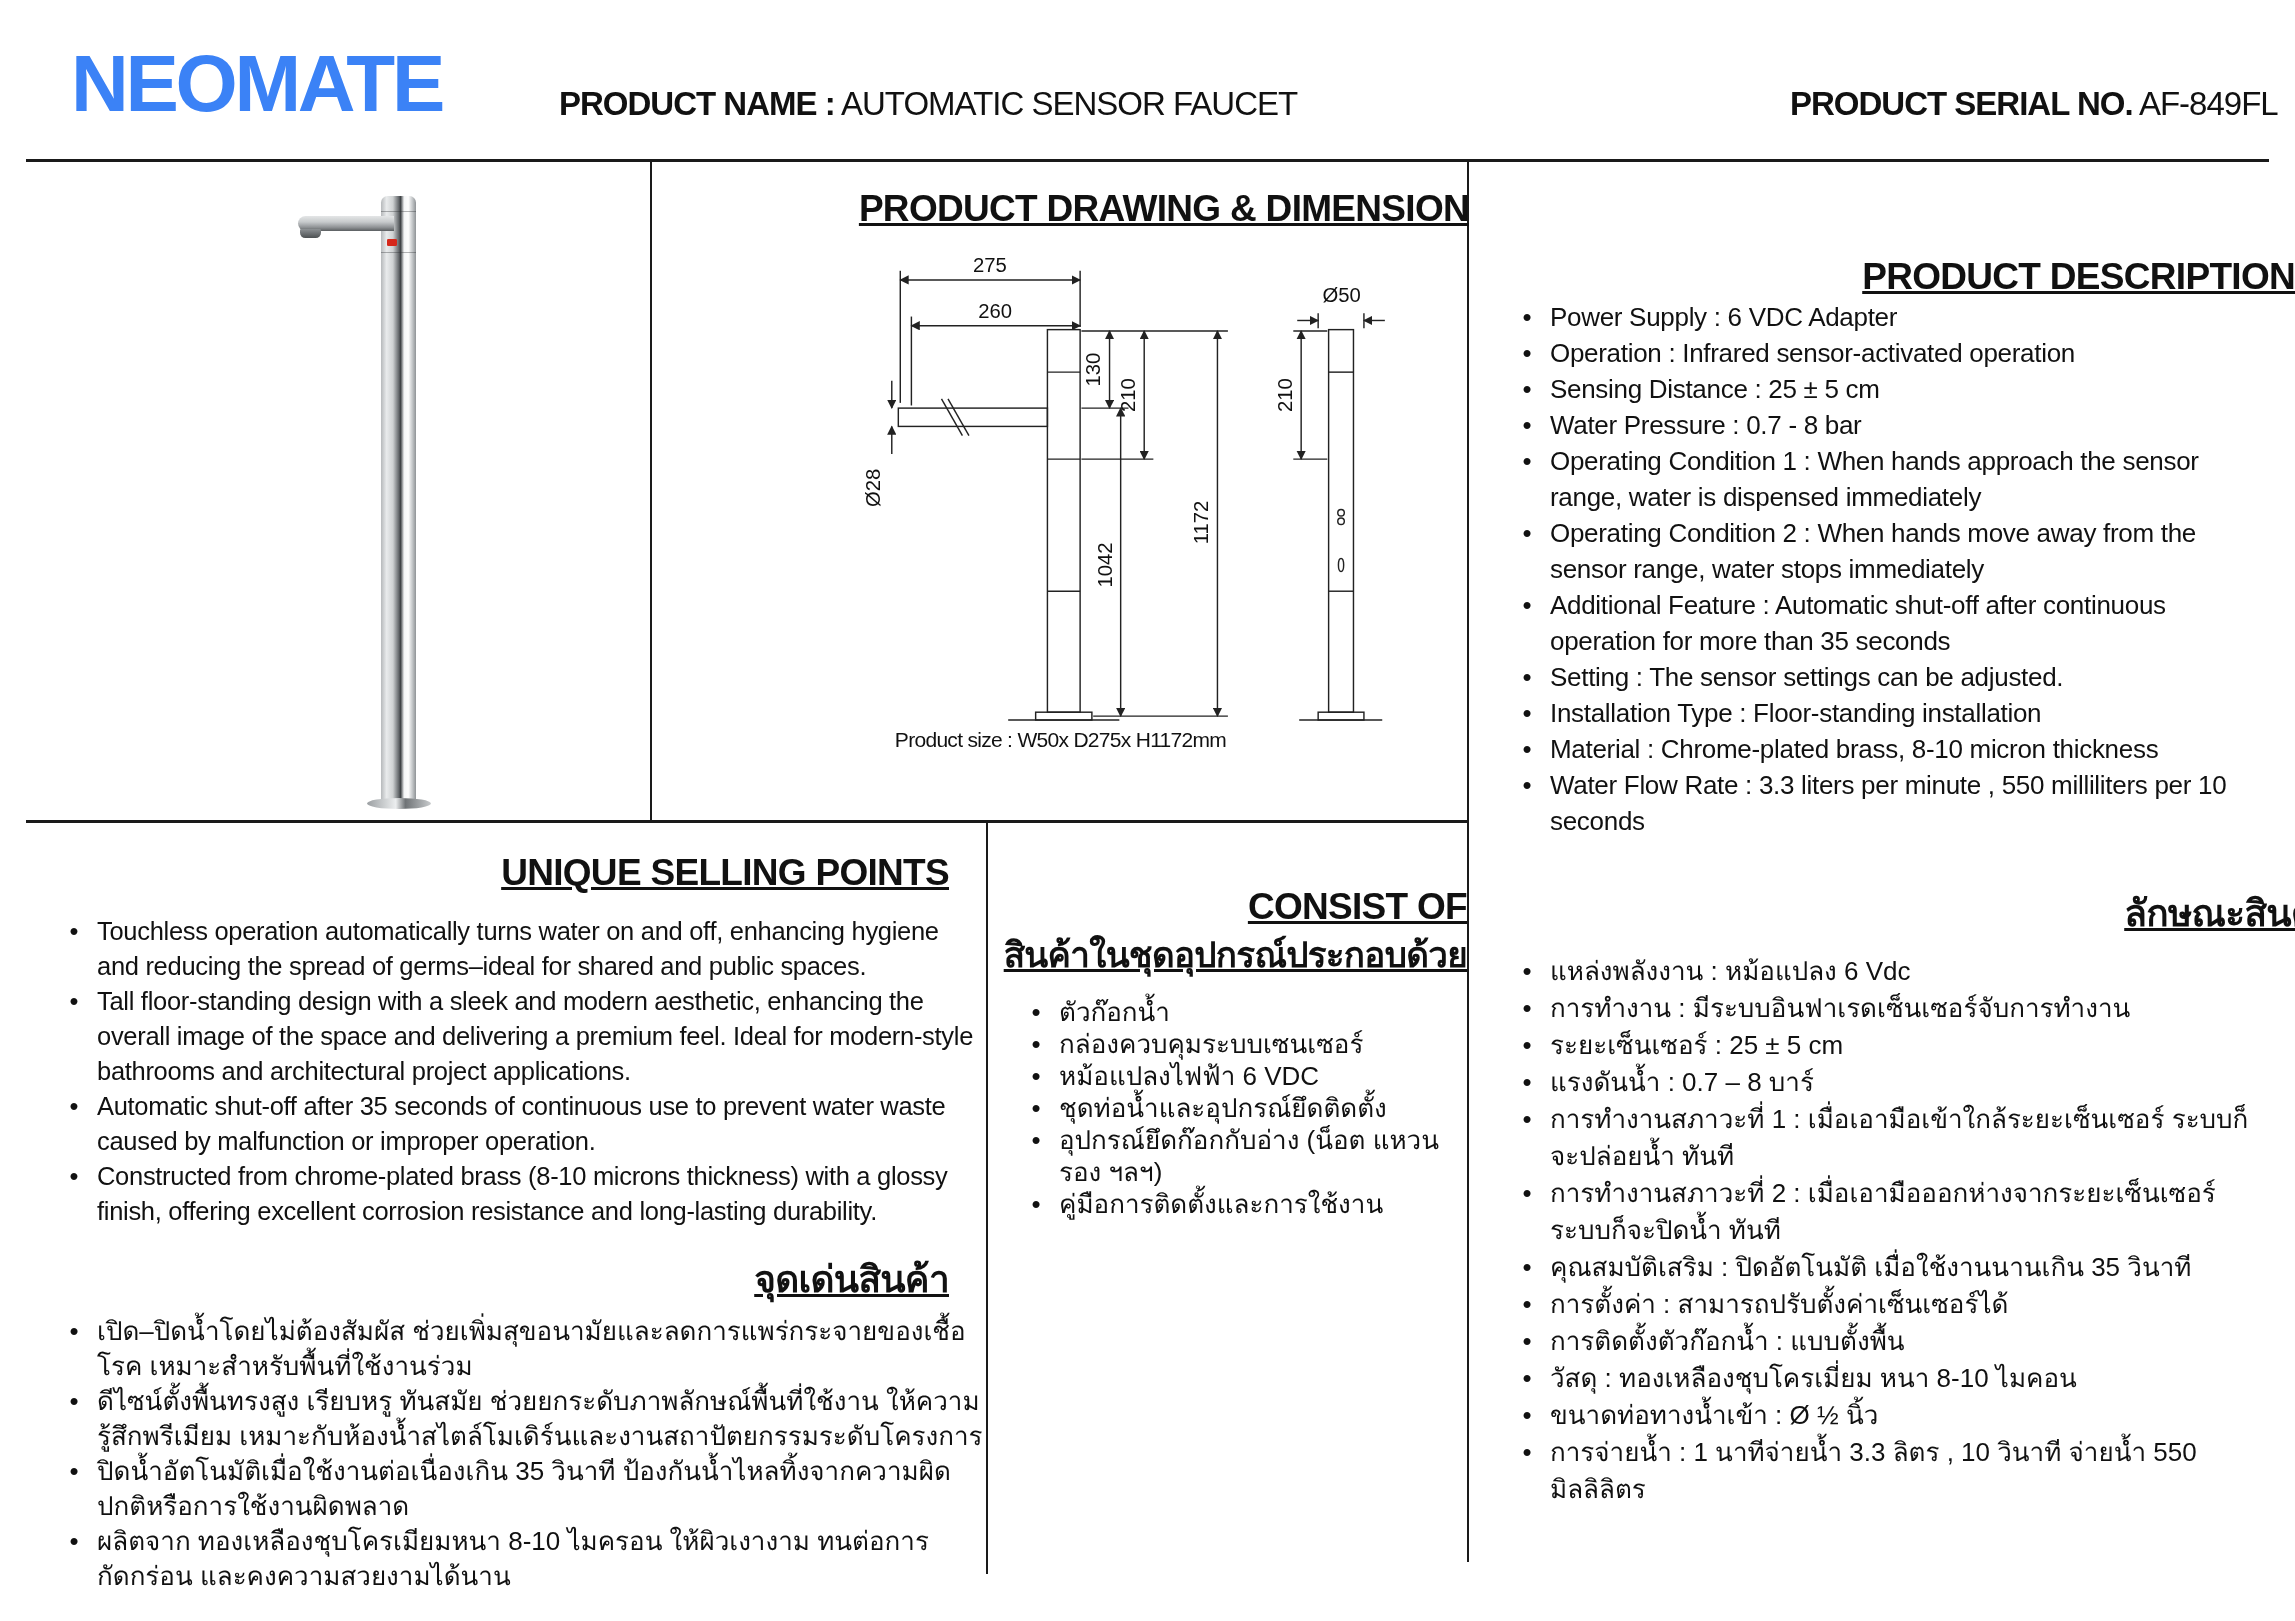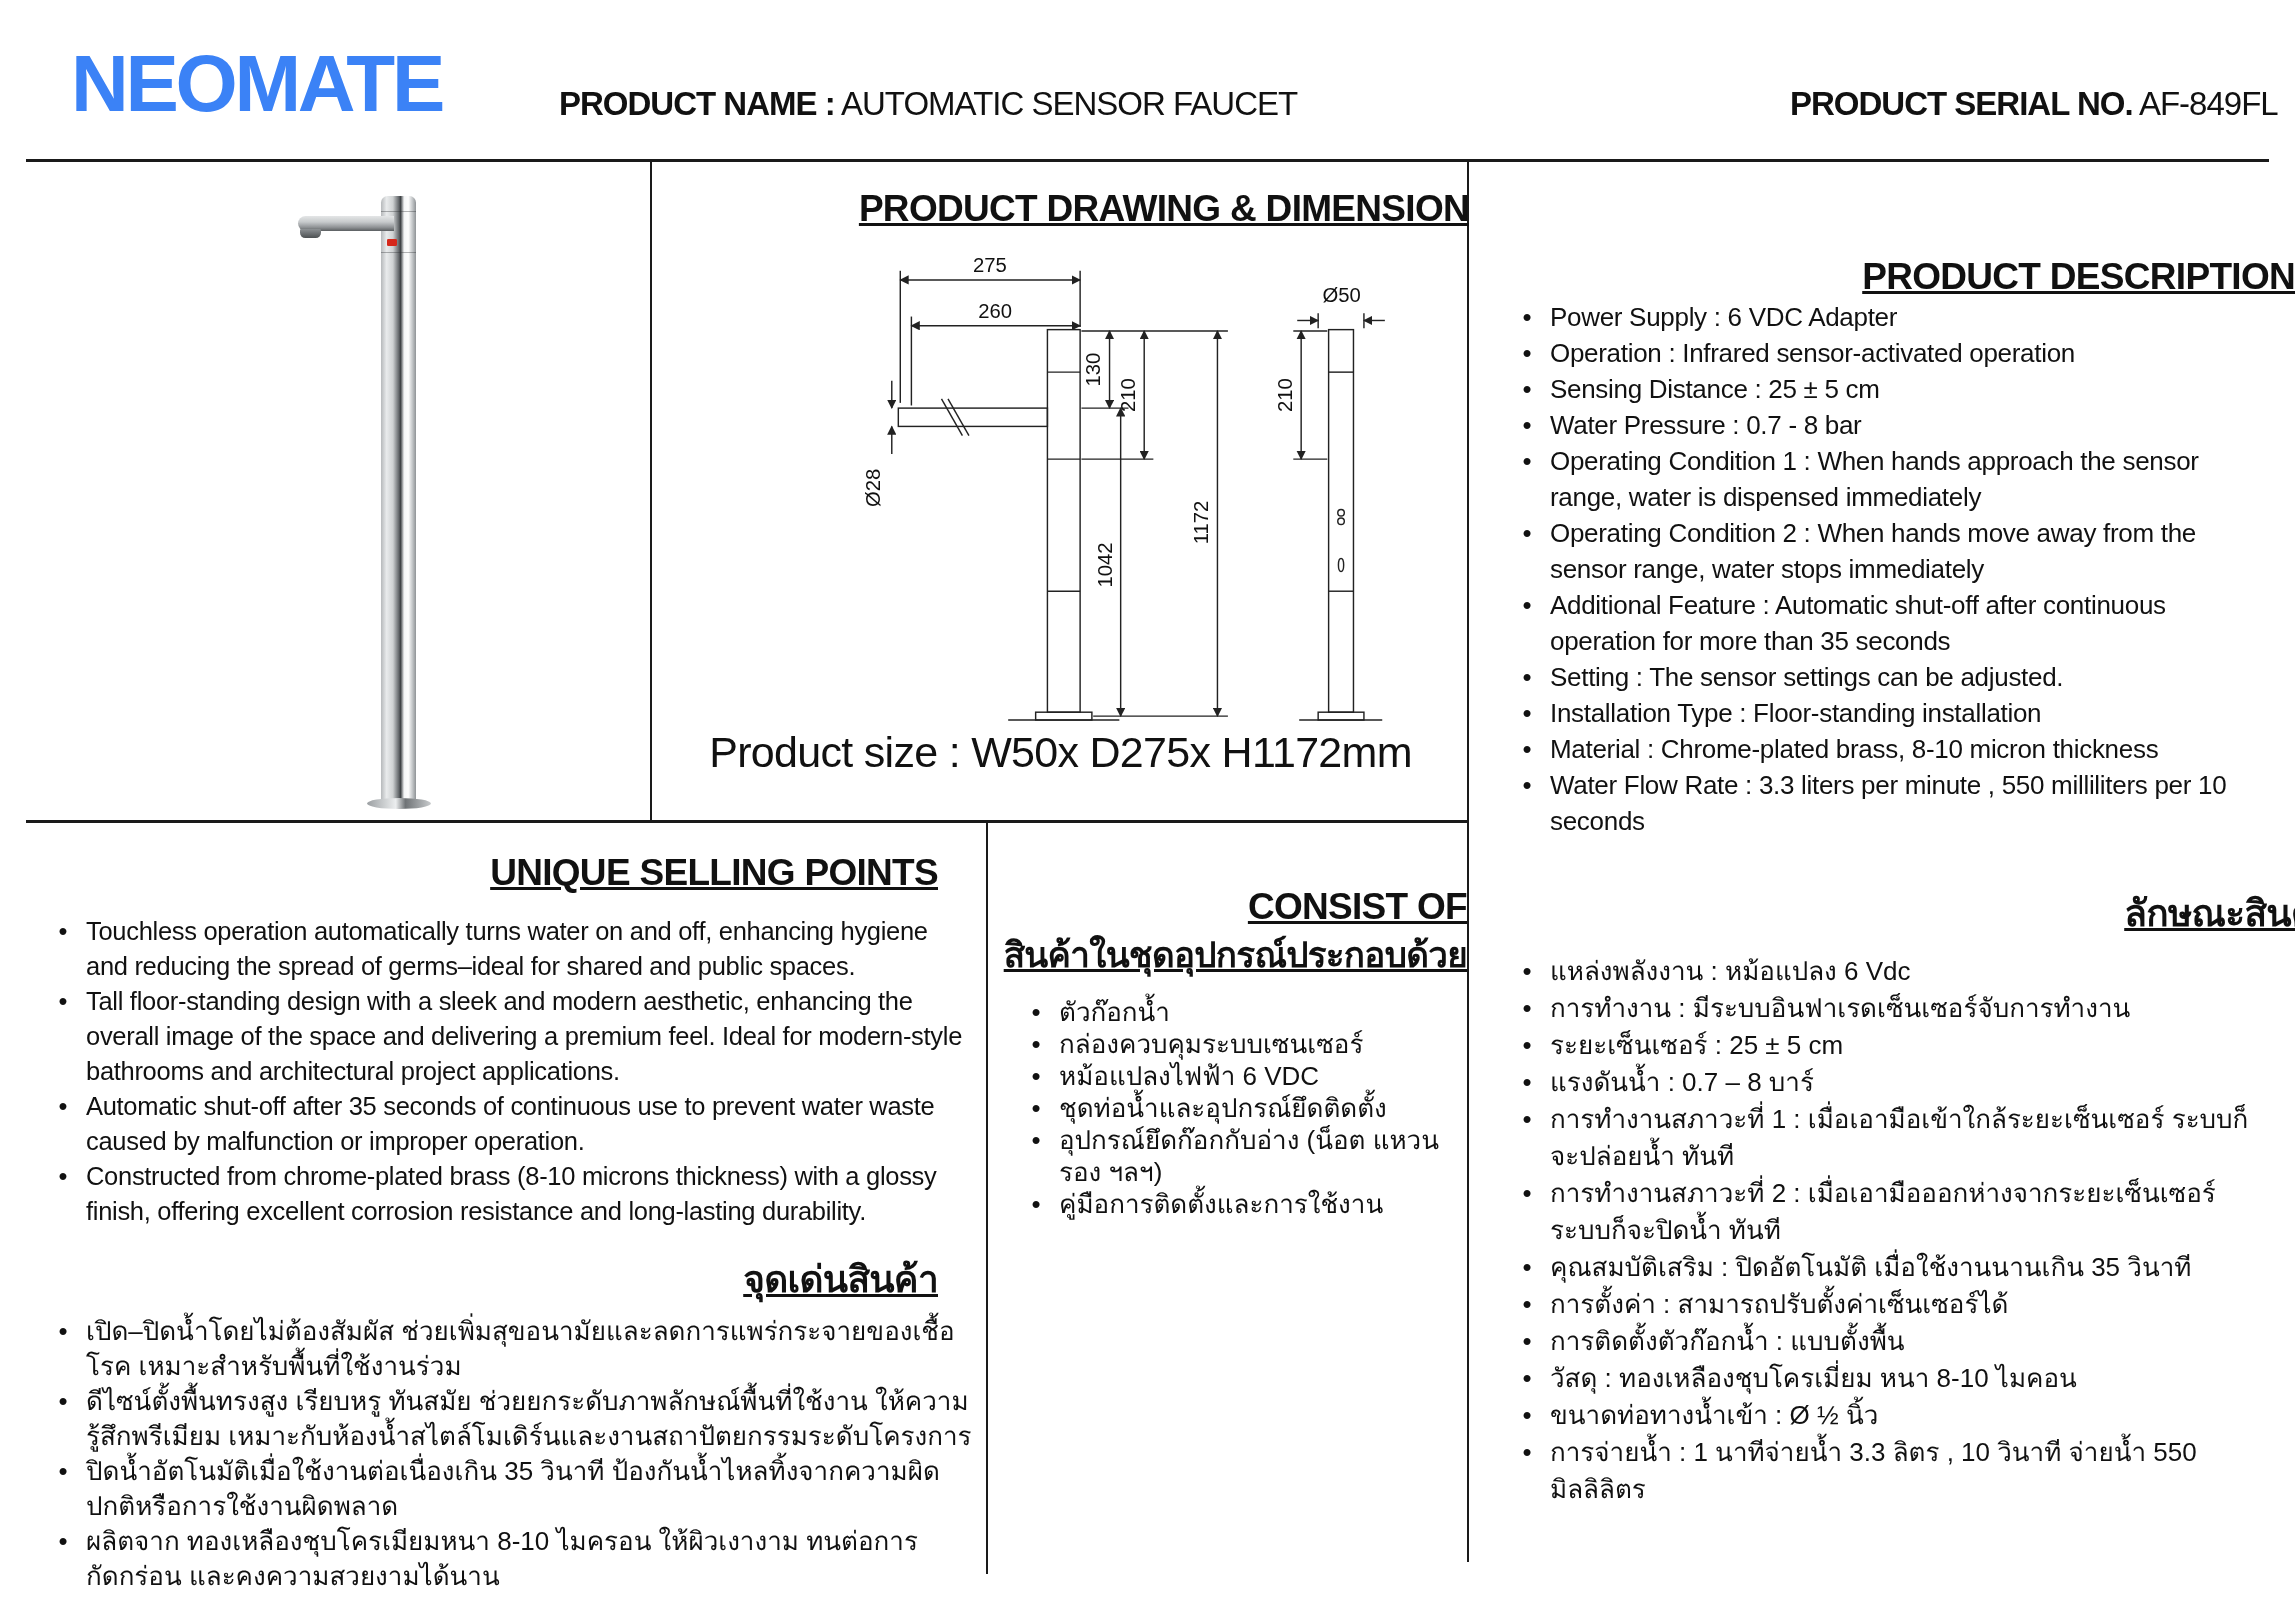--- a/index.html
+++ b/index.html
@@ -40,36 +40,36 @@
   
   #drawing-panel{position:absolute;left:652px;top:160px;width:817px;height:661px;}
   .sec-title{font-size:37px;font-weight:800;letter-spacing:-0.7px;text-align:right;white-space:nowrap;text-decoration:underline;}
   #drawing-title{position:absolute;left:0;top:27.5px;width:100%;}
   #dim-svg{position:absolute;left:2.6px;top:65px;}
   #dim-svg line,#dim-svg rect,#dim-svg path,#dim-svg circle,#dim-svg ellipse{stroke:#222;stroke-width:2.2;fill:none;}
   #dim-svg text{font-family:"Liberation Sans","DejaVu Sans",sans-serif;font-size:31px;fill:#111;
                 stroke:none;text-anchor:middle;}
   #dim-svg marker path{fill:#222;stroke:none;}
   #product-size{position:absolute;left:0;top:568px;width:100%;text-align:center;
-                font-size:43px;font-weight:500;letter-spacing:-0.7px;}
+                font-size:21px;font-weight:500;letter-spacing:-0.7px;}
 
   
   ul.blist{list-style:none;margin:0;padding:0;}
   ul.blist li{position:relative;padding-left:30px;}
   ul.blist li::before{content:"\2022";position:absolute;left:2.6px;}
 
   
   #desc-panel{position:absolute;left:1469px;top:160px;width:826px;height:1403px;}
   #desc-title{position:absolute;left:0;top:71px;width:100%;margin-top:25px;}
   #desc-list{position:absolute;left:51px;top:139px;width:752px;font-size:26px;line-height:36px;letter-spacing:-0.3px;}
   #desc-th-title{position:absolute;left:0;top:723px;width:100%;margin-left:40px;}
   #desc-th-list{position:absolute;left:51px;top:793px;width:752px;font-size:26px;line-height:37px;}
 
   
-  #usp-panel{position:absolute;left:0;top:822px;width:938px;height:752px;}
+  #usp-panel{position:absolute;left:11px;top:822px;width:938px;height:752px;}
   #usp-title{position:absolute;left:0;top:30px;width:100%;}
   #usp-list{position:absolute;left:56px;top:92px;width:917px;font-size:25.5px;line-height:35px;letter-spacing:-0.3px;}
   #usp-th-title{position:absolute;left:0;top:427px;width:100%;}
   #usp-th-list{position:absolute;left:56px;top:492px;width:917px;font-size:26px;line-height:35px;}
 
   
   #consist-panel{position:absolute;left:988px;top:822px;width:479px;height:752px;}
   #consist-title-en{position:absolute;left:0;top:64px;width:100%;}
   #consist-title-th{position:absolute;left:0;top:105px;width:100%;font-size:35px;}
   #consist-list{position:absolute;left:41px;top:174px;width:425px;font-size:26px;line-height:32px;}

